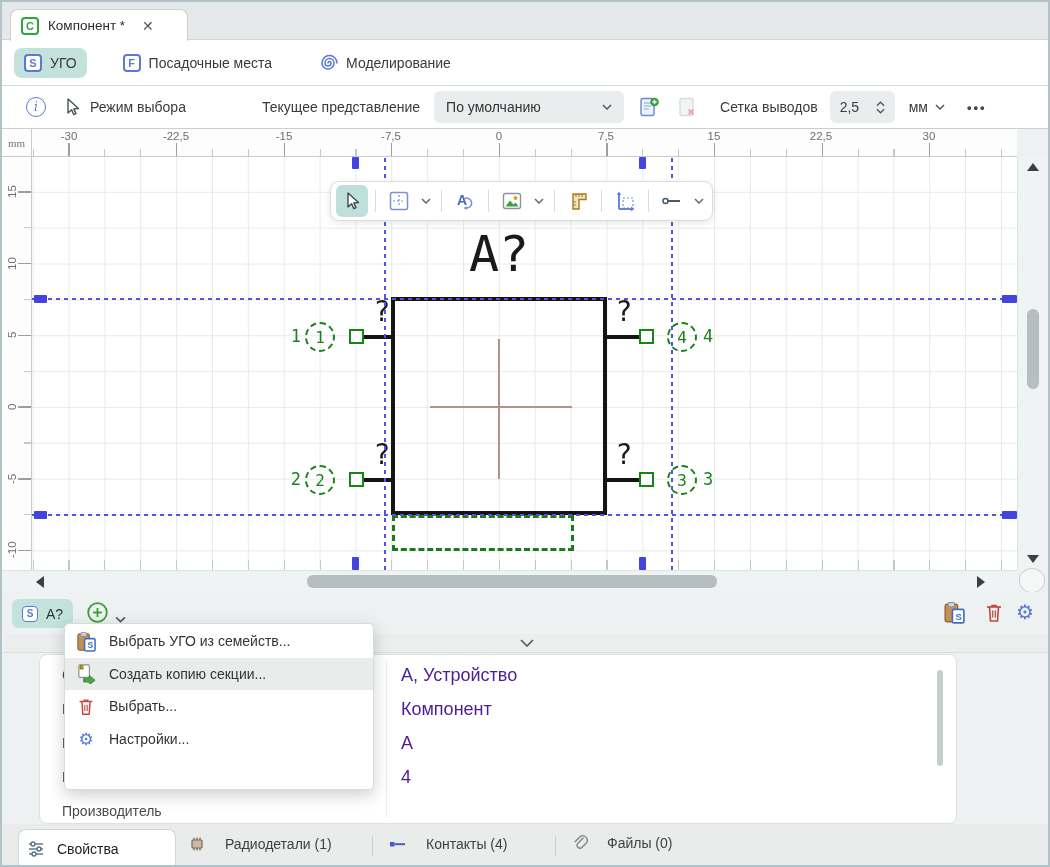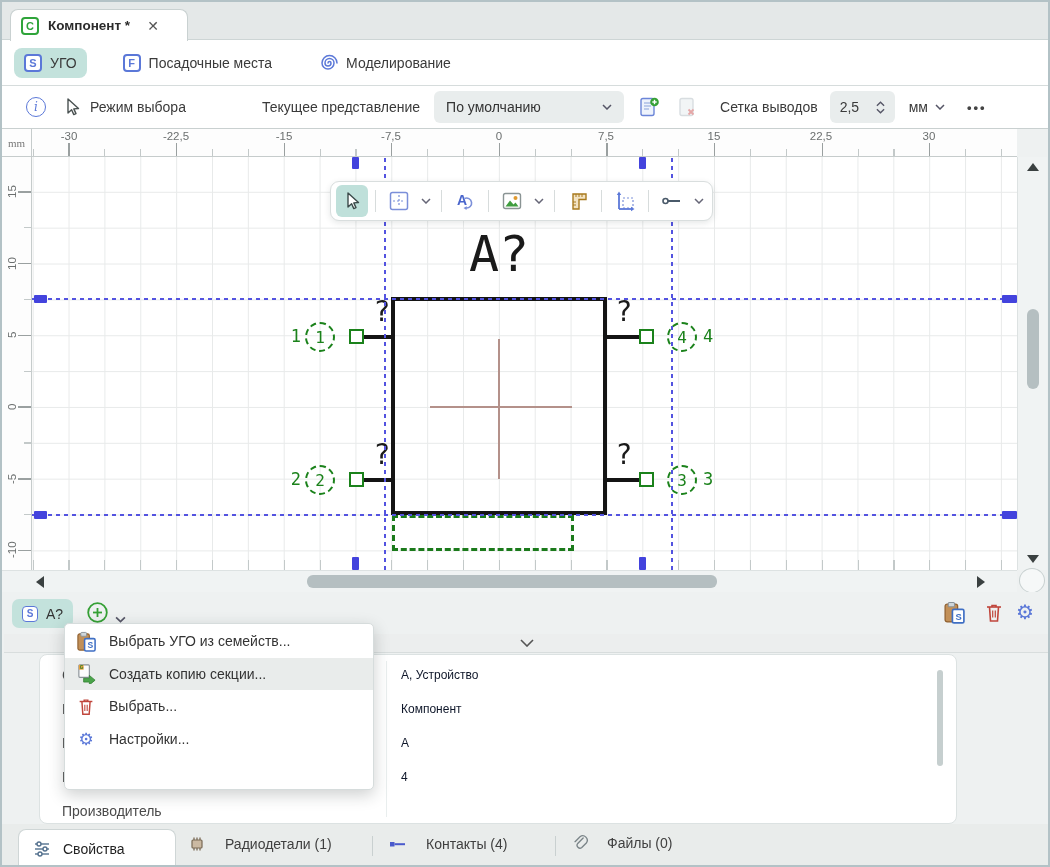--- a/index.html
+++ b/index.html
@@ -18,21 +18,21 @@
     position:absolute; left:8px; top:7px; width:178px; height:32px;
     background:#fff; border:1px solid #c9d1d1; border-bottom:none;
     border-radius:8px 8px 0 0; display:flex; align-items:center; gap:9px; padding:0 10px; z-index:3;
   }
   .sq-icon {
     width:18px; height:18px; border-radius:4px; border:2px solid #5b78d8;
     font-size:11px; font-weight:bold; color:#5b78d8; display:inline-flex;
     align-items:center; justify-content:center; flex:0 0 auto; background:#fff;
   }
   .sq-green { border-color:#2fa43a; color:#2fa43a; }
-  .doc-tab .title { font-size:13.5px; font-weight:bold; color:#2b2b2b; }
+  .doc-tab .title { font-size:13.5px; font-weight:normal; color:#2b2b2b; }
   .close-x { margin-left:8px; font-size:14px; color:#555; cursor:pointer; line-height:1; }
 
   
   .subtabs { left:0; top:38px; width:100%; height:46px; background:#fff; border-bottom:1px solid #d6dcdc; display:flex; align-items:center; padding-left:12px; gap:26px; z-index:2;}
   .subtab { display:flex; align-items:center; gap:8px; font-size:14px; color:#3a3a3a; padding:6px 10px; border-radius:8px; }
   .subtab.active { background:#c3e2dc; }
 
   
   .toolbar { left:0; top:84px; width:100%; height:43px; background:#fff; border-bottom:1px solid #c9d0d0; display:flex; align-items:center; font-size:14px; color:#3a3a3a; }
   .tb-gap { flex:0 0 auto; }
@@ -107,36 +107,36 @@
   .chiprow { left:0; top:590px; width:100%; height:42px; background:#eef1f1; }
   .sec-chip { position:absolute; left:10px; top:7px; height:29px; background:#c3e2dc; border-radius:7px;
     display:flex; align-items:center; gap:8px; padding:0 10px; font-size:14px; color:#333; }
   .sq-icon.small { width:16px; height:16px; font-size:10px; border-width:1.6px; }
 
   
   .collapse-bar { left:2px; top:632px; width:1046px; height:19px; background:#eceeee; border-bottom:1px solid #d8dddd; display:flex; align-items:center; justify-content:center; }
   .props { left:8px; top:652px; width:918px; height:170px; background:#fff; border:1px solid #dce2e2; border-radius:8px;margin-left:29px; }
   .prop-row { position:absolute; left:0; width:100%; height:34px; display:flex; align-items:center; }
   .prop-label { position:absolute; left:22px; font-size:14px; color:#4a4a4a; }
-  .prop-value { position:absolute; left:361px; font-size:12px; color:#0f172a;text-align:right; }
+  .prop-value { position:absolute; left:361px; font-size:18px; color:#4c1d95;text-align:right; }
   .prop-divider { position:absolute; left:346px; top:6px; bottom:6px; width:1px; background:#e9eeee; }
   .props-scroll { position:absolute; right:13px; top:15px; width:6px; height:96px; background:#c6cfcf; border-radius:3px; }
 
   
   .menu { left:62px; top:621px; width:310px; height:167px; background:#fff; border:1px solid #d6dcdc; border-radius:5px;
     box-shadow:0 5px 16px rgba(30,40,40,.22); z-index:50; padding:1px 0; }
   .menu-item { height:32.6px; display:flex; align-items:center; gap:12px; padding:0 12px 0 10px; font-size:14px; color:#333; }
   .menu-item.hl { background:#e9eceb; }
   .mi-icon { width:22px; height:22px; flex:0 0 auto; display:flex; align-items:center; justify-content:center; }
 
   
   .btabs { left:0; top:822px; width:100%; height:43px; background:#e9eceb; }
   .btab-active { position:absolute; left:16px; top:5px; width:158px; height:38px; background:#fff;
     border:1px solid #cfd6d6; border-bottom:none; border-radius:8px 8px 0 0;
-    display:flex; align-items:center; gap:12px; padding:0 14px; font-size:14px; color:#222; }
+    display:flex; align-items:center; gap:12px; padding:0 8px; font-size:14px; color:#222; }
   .btab { position:absolute; top:10px; display:flex; align-items:center; gap:18px; font-size:14px; color:#3f3f3f; }
   .btab-sep { position:absolute; top:12px; width:1px; height:20px; background:#c9d0d0; }
 
   .glyph-gear { color:#5b78d8; font-size:20px; line-height:1; }
 </style>
 </head>
 <body>
 
 <div id="app">
 

